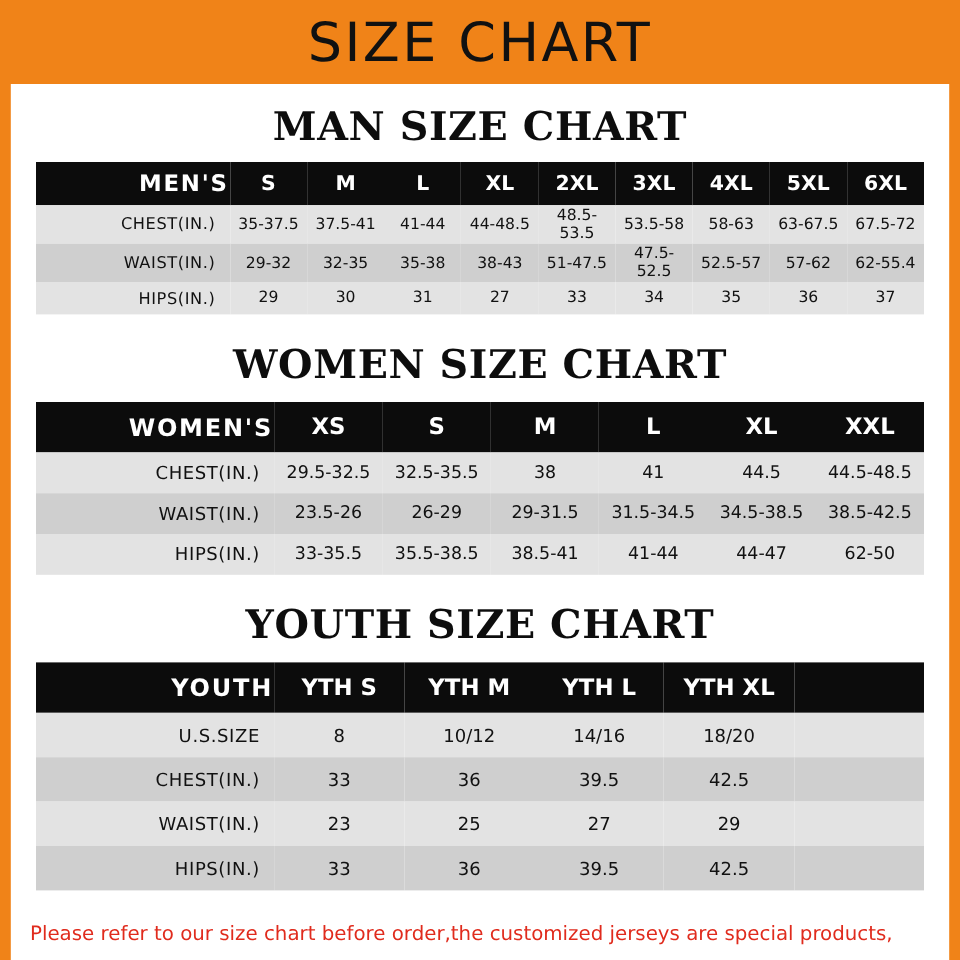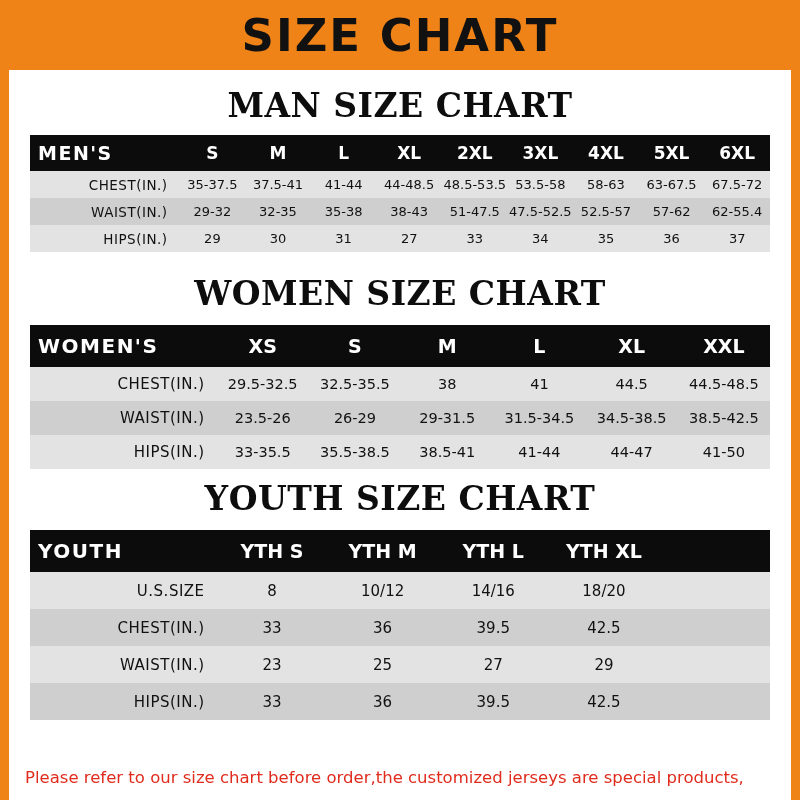--- a/index.html
+++ b/index.html
@@ -30,42 +30,42 @@
     display: flex;
     align-items: center;
     justify-content: center;
     margin-left: -9px;
     margin-right: -9px;
     padding-left: 9px;
     padding-right: 9px;
   }
   .banner-title {
     font-family: "DejaVu Sans", sans-serif;
-    font-weight: bold;
+    font-weight: normal;
     font-size: 45px;
     letter-spacing: 2px;
     color: #111111;
     line-height: 1;
   }
   .content {
     flex: 1;
     padding: 0 21px;
     box-sizing: border-box;
   }
   .section-title {
     text-align: center;
     font-family: "DejaVu Serif", serif;
     font-weight: bold;
     font-size: 33px;
     color: #0d0d0d;
     letter-spacing: 0.5px;
   }
   .t1 { margin-top: 16px; margin-bottom: 10px; }
   .t2 { margin-top: 22px; margin-bottom: 12px; }
-  .t3 { margin-top: 10px; margin-bottom: 12px; }
+  .t3 { margin-top: 22px; margin-bottom: 12px; }
 
   table.size-table {
     width: 100%;
     border-collapse: collapse;
     table-layout: fixed;
   }
   table.size-table th,
   table.size-table td {
     text-align: center;
     font-family: "DejaVu Sans", sans-serif;
@@ -73,22 +73,22 @@
   }
   
   table.size-table thead tr {
     background: #0c0c0c;
   }
   table.size-table thead th {
     color: #ffffff;
     font-weight: bold;
   }
   table.size-table thead th.lead {
-    text-align: left;
-    padding-left: 8px;
+    text-align: right;
+    padding-left: 20px;
     letter-spacing: 1.5px;
   }
   
   table.size-table tbody tr.odd  { background: #e3e3e3; }
   table.size-table tbody tr.even { background: #cfcfcf; }
   table.size-table tbody td.lead {
     text-align: right;
     padding-right: 12px;
     letter-spacing: 0.5px;
     margin-left: 18px;
@@ -223,21 +223,21 @@
           <td>34.5-38.5</td>
           <td>38.5-42.5</td>
         </tr>
         <tr class="odd">
           <td class="lead">HIPS(IN.)</td>
           <td>33-35.5</td>
           <td>35.5-38.5</td>
           <td>38.5-41</td>
           <td>41-44</td>
           <td>44-47</td>
-          <td>41-50</td>
+          <td>62-50</td>
         </tr>
       </tbody>
     </table>
 
     <div class="section-title t3">YOUTH SIZE CHART</div>
     <table class="size-table" id="youth-table">
       <thead>
         <tr>
           <th class="lead" style="width:24%">YOUTH</th>
           <th>YTH S</th>

